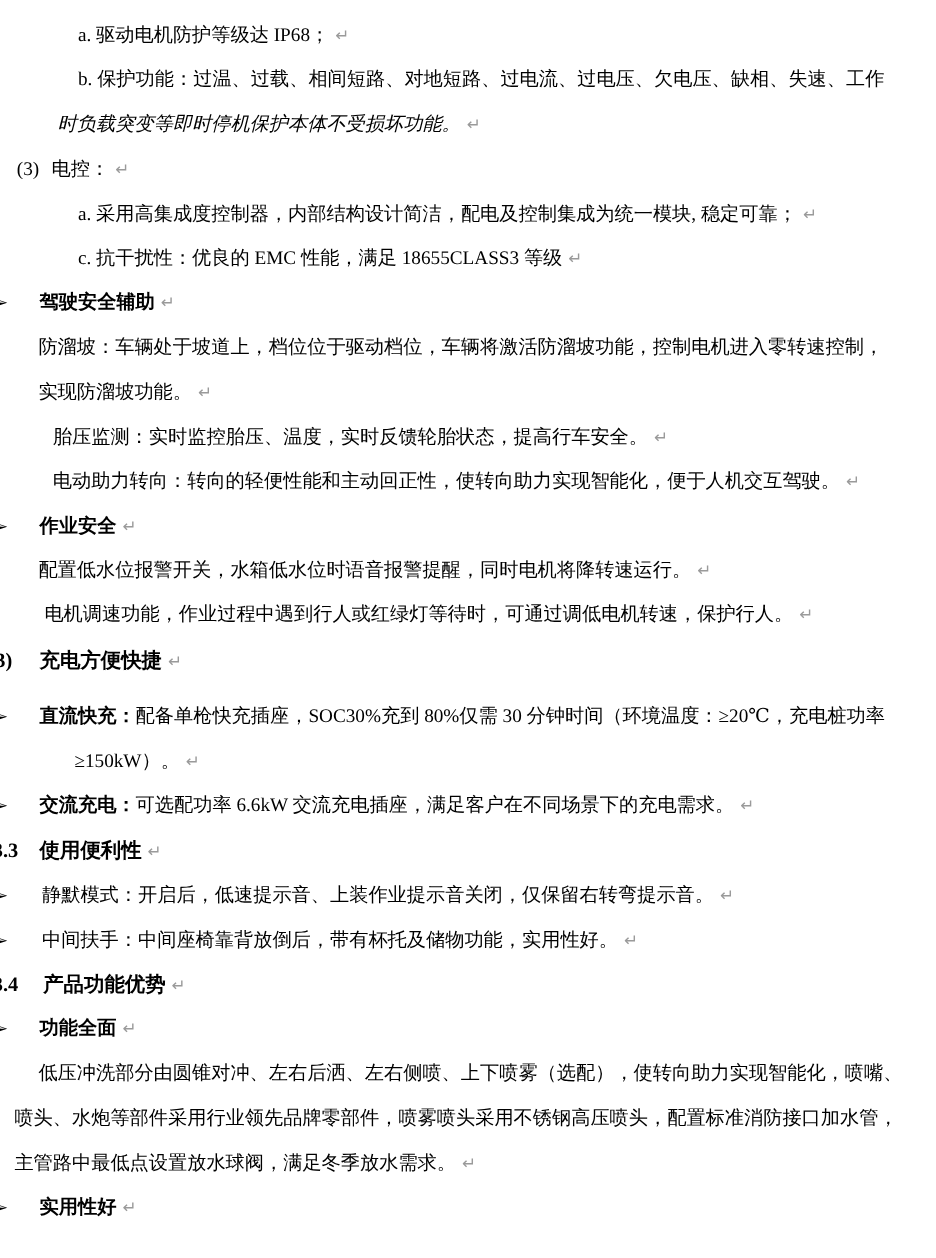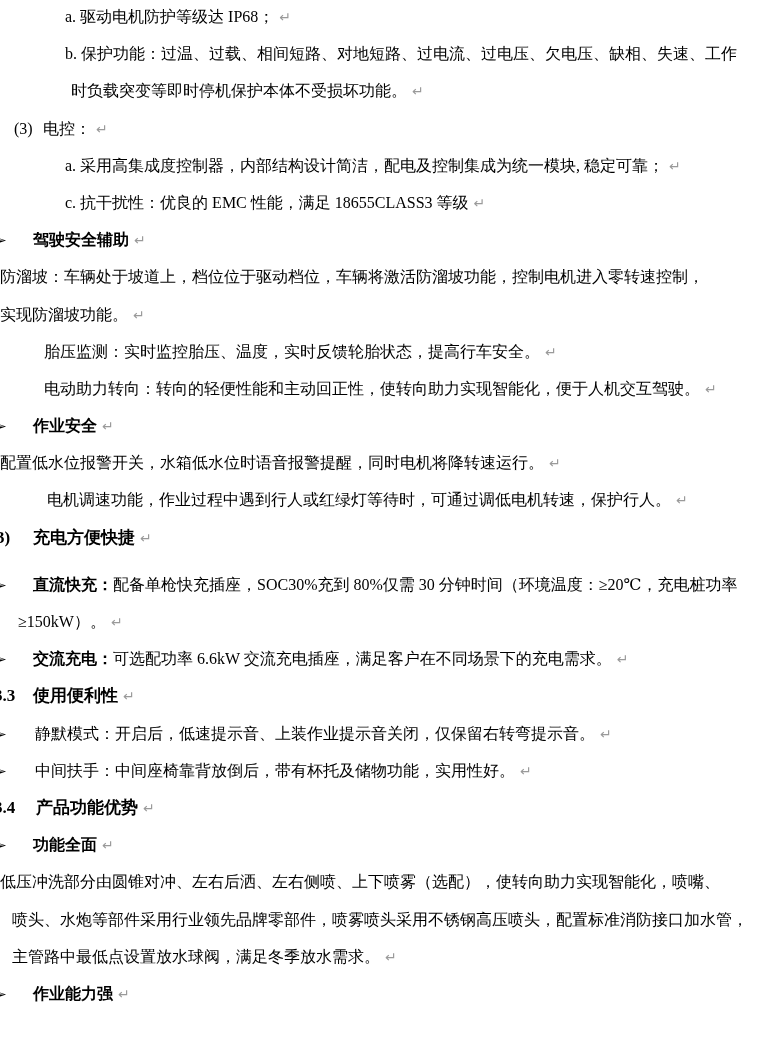--- a/index.html
+++ b/index.html
@@ -3,27 +3,27 @@
 <meta charset="utf-8">
 <style>
   html,body{margin:0;padding:0;}
   body{
     width:780px;height:1048px;background:#ffffff;overflow:hidden;
     font-family:"Liberation Serif","DejaVu Serif",serif;
     color:#000000;
   }
   .page{position:relative;width:780px;height:1048px;padding-top:3px;box-sizing:border-box;}
   .ln{
-    position:relative;height:37.2px;line-height:28px;
+    position:relative;height:37.2px;line-height:54px;
     font-size:16px;white-space:nowrap;
   }
   .sub{padding-left:65px;}          
-  .cont{padding-left:71px;}         
-  .para{}         
-  .p18{padding-left:18px;}          
+  .cont{padding-left:48px;font-style:italic;}         
+  .para{padding-left:32px;}         
+  .p18{padding-left:18px;margin-left:44px;}          
   .p0{padding-left:12px;}            
   .bltline{padding-left:33px;}      
   .numline{padding-left:33px;}
   .num34{padding-left:36px;}
   .b{font-weight:bold;}
   .hd{font-weight:bold;font-size:17px;}
   .blt{
     position:absolute;left:-5px;top:0;width:18px;
     font-family:"DejaVu Sans",sans-serif;font-size:14px;font-weight:normal;
     color:#000;
@@ -61,21 +61,21 @@
   <div class="ln para"><span>实现防溜坡功能。</span><span class="pmark">↵</span></div>
 
   <div class="ln" style="padding-left:44px;"><span>胎压监测：实时监控胎压、温度，实时反馈轮胎状态，提高行车安全。</span><span class="pmark">↵</span></div>
 
   <div class="ln" style="padding-left:44px;"><span>电动助力转向：转向的轻便性能和主动回正性，使转向助力实现智能化，便于人机交互驾驶。</span><span class="pmark">↵</span></div>
 
   <div class="ln bltline b"><span class="blt">➢</span><span>作业安全</span><span class="pmark">↵</span></div>
 
   <div class="ln para"><span>配置低水位报警开关，水箱低水位时语音报警提醒，同时电机将降转速运行。</span><span class="pmark">↵</span></div>
 
-  <div class="ln" style="padding-left:47px;"><span>电机调速功能，作业过程中遇到行人或红绿灯等待时，可通过调低电机转速，保护行人。</span><span class="pmark">↵</span></div>
+  <div class="ln" style="padding-left:37px;"><span>电机调速功能，作业过程中遇到行人或红绿灯等待时，可通过调低电机转速，保护行人。</span><span class="pmark">↵</span></div>
 
   <div class="ln numline hd"><span class="num">3)</span><span>充电方便快捷</span><span class="pmark">↵</span></div>
 
   <div class="ln bltline" style="margin-top:10px;"><span class="blt">➢</span><span class="b">直流快充：</span><span>配备单枪快充插座，SOC30%充到 80%仅需 30 分钟时间（环境温度：≥20℃，充电桩功率</span></div>
 
   <div class="ln p18"><span>≥150kW）。</span><span class="pmark">↵</span></div>
 
   <div class="ln bltline"><span class="blt">➢</span><span class="b">交流充电：</span><span>可选配功率 6.6kW 交流充电插座，满足客户在不同场景下的充电需求。</span><span class="pmark">↵</span></div>
 
   <div class="ln numline hd"><span class="num-dec">3.3</span><span>使用便利性</span><span class="pmark">↵</span></div>
@@ -87,15 +87,15 @@
   <div class="ln num34 hd"><span class="num-dec">3.4</span><span>产品功能优势</span><span class="pmark">↵</span></div>
 
   <div class="ln bltline b"><span class="blt">➢</span><span>功能全面</span><span class="pmark">↵</span></div>
 
   <div class="ln para"><span>低压冲洗部分由圆锥对冲、左右后洒、左右侧喷、上下喷雾（选配），使转向助力实现智能化，喷嘴、</span></div>
 
   <div class="ln p0"><span>喷头、水炮等部件采用行业领先品牌零部件，喷雾喷头采用不锈钢高压喷头，配置标准消防接口加水管，</span></div>
 
   <div class="ln p0"><span>主管路中最低点设置放水球阀，满足冬季放水需求。</span><span class="pmark">↵</span></div>
 
-  <div class="ln bltline b"><span class="blt">➢</span><span>作业能力强</span><span class="pmark">↵</span></div>
+  <div class="ln bltline b"><span class="blt">➢</span><span>实用性好</span><span class="pmark">↵</span></div>
 
 </div>
 
 </body></html>

